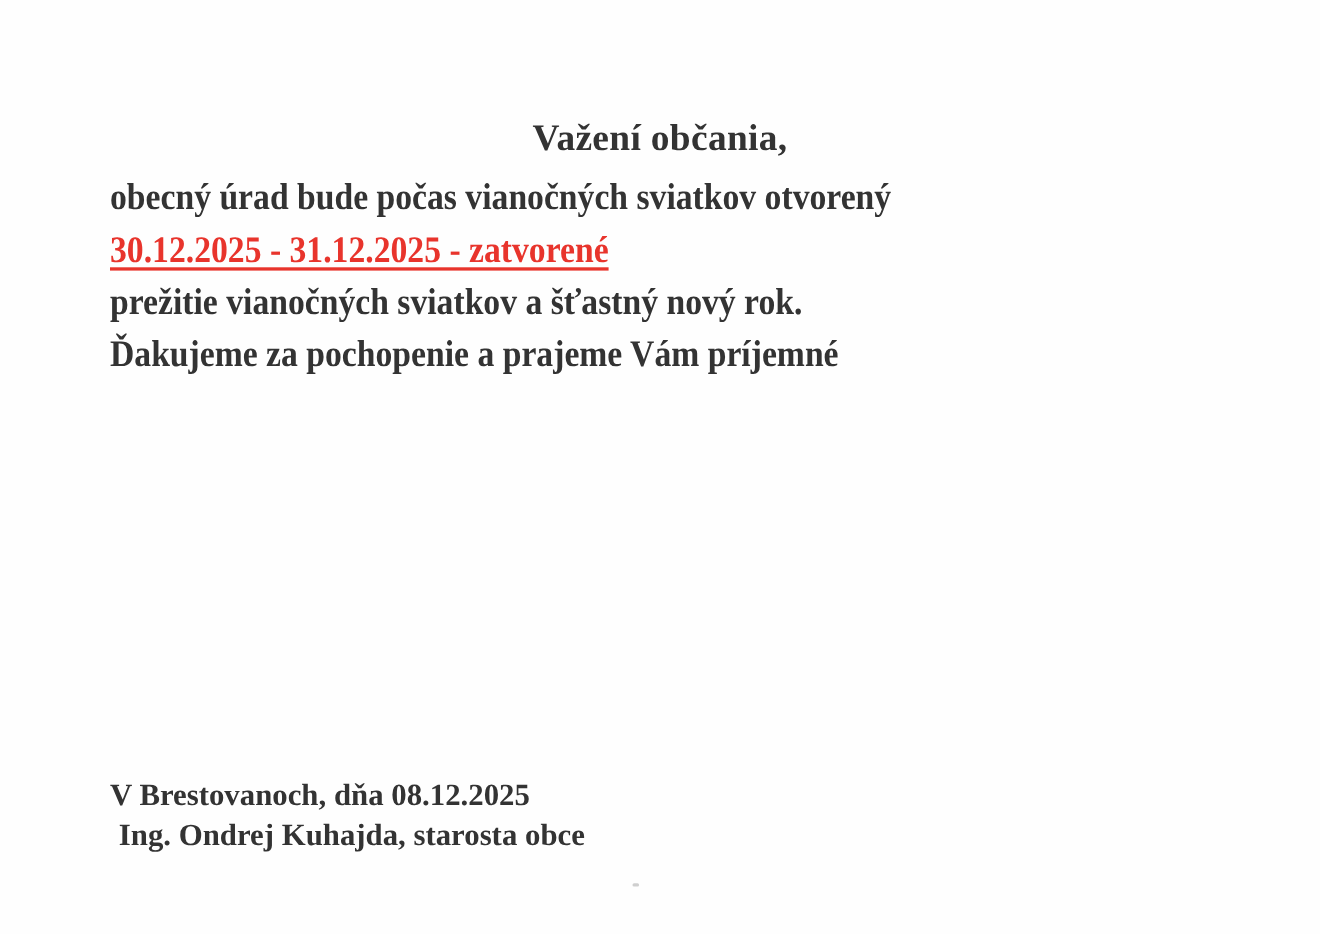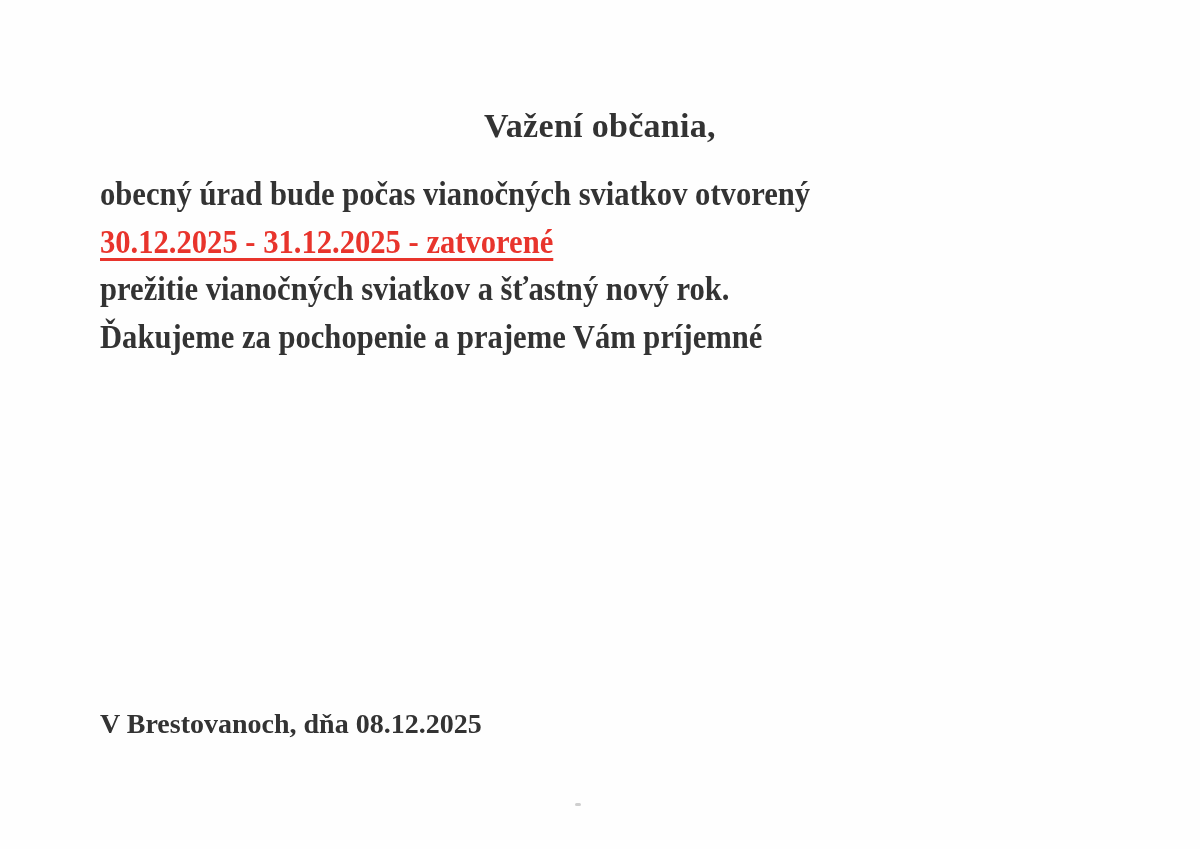--- a/index.html
+++ b/index.html
@@ -28,21 +28,21 @@
     top: 68px;
     text-align: center;
     font-size: 34px;
     line-height: 44px;
     letter-spacing: 0.3px;
     margin-top: 36px;
   }
   .body-block {
     position: absolute;
     left: 100px;
-    top: 170px;
+    top: 156px;
     font-size: 34px;
     line-height: 47.5px;
     white-space: nowrap;
     text-decoration: underline;
   }
   .line {
     display: block;
     height: 47.5px;
   }
   .red {
@@ -85,16 +85,17 @@
 
     <span class="line"><span class="narrow red">30.12.2025 -  31.12.2025 -  zatvorené</span></span>
 
 
     <span class="line"><span class="narrow">prežitie vianočných sviatkov a šťastný nový rok.</span></span>
     <span class="line"><span class="narrow">Ďakujeme za pochopenie a prajeme Vám príjemné</span></span>
   </div>
 
   <div class="sign-block">
     <div>V Brestovanoch, dňa 08.12.2025</div>
+    <div class="l2">Ing. Ondrej Kuhajda, starosta obce</div>
   </div>
 
   <div class="scan-dot"></div>
 </div>
 
 </body></html>

